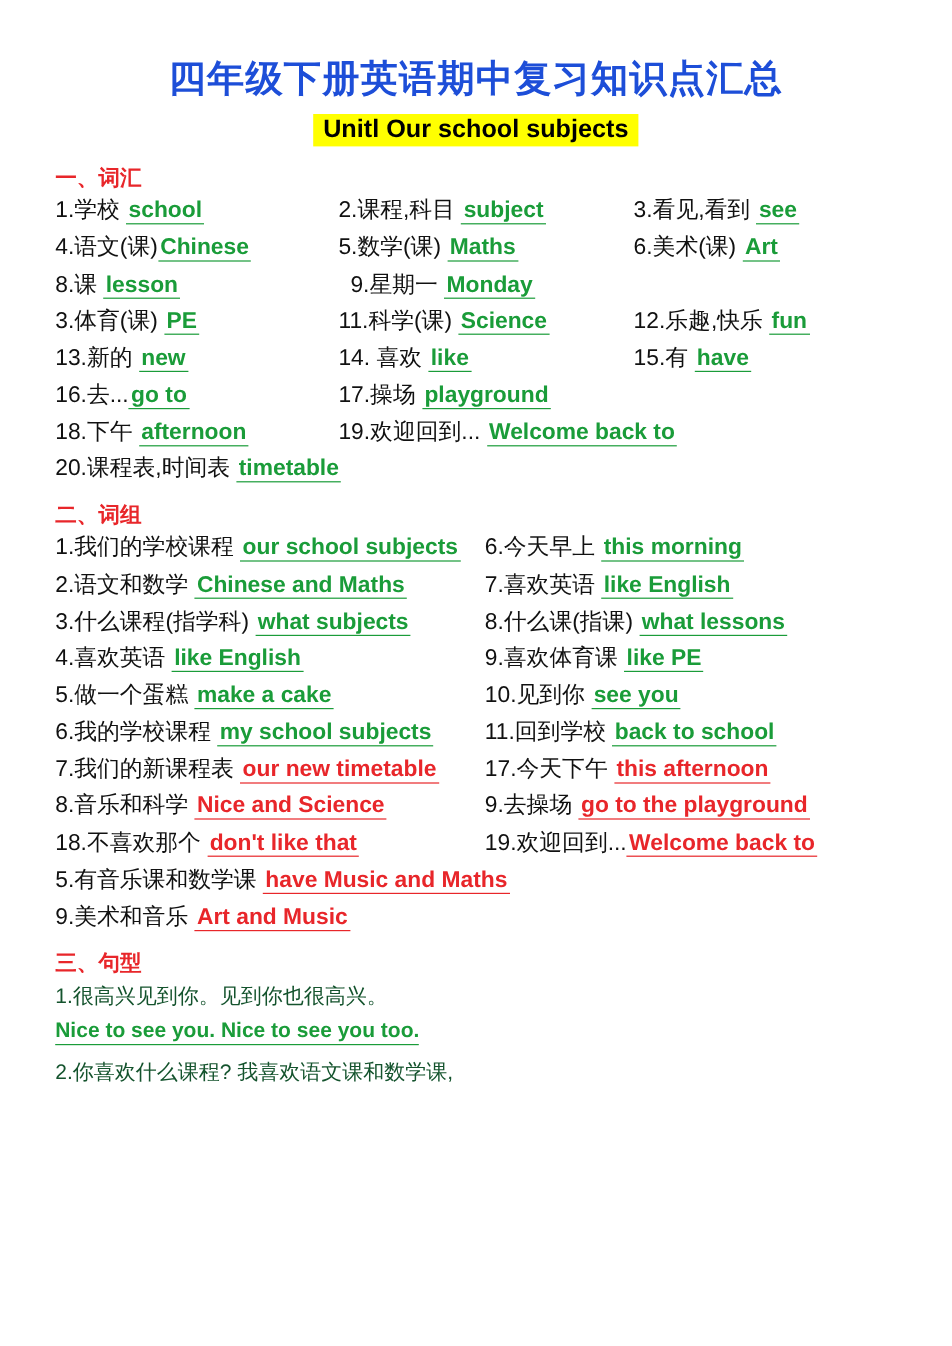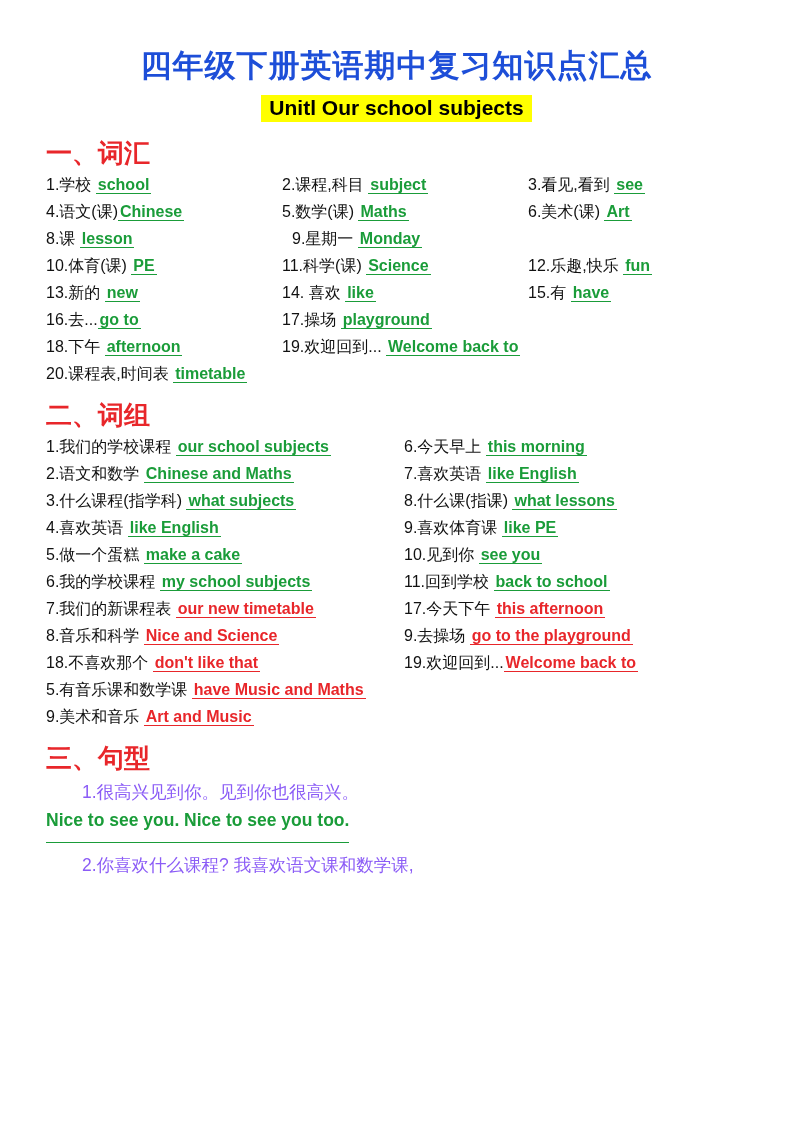--- a/index.html
+++ b/index.html
@@ -38,31 +38,31 @@
     background: #ffff00;
     font-size: 21px;
     font-weight: bold;
     color: #000000;
     padding: 1px 8px 2px 8px;
     text-align: right;
   }
   .section-head {
     color: #e8262a;
     font-weight: bold;
-    font-size: 26px;
+    font-size: 18px;
     margin: 14px 0 4px 46px;
   }
   .rows {
     margin: 0 40px 0 46px;
   }
   .row {
     display: flex;
     align-items: baseline;
     margin-bottom: 7px;
-    font-size: 16px;
+    font-size: 19px;
     line-height: 1.25;
   }
   .cell {
     white-space: nowrap;
   }
   .cell.cn {
     color: #111111;
   }
   .en {
     color: #1a9c39;
@@ -83,30 +83,29 @@
   .c3 { width: 220px; }
   
   .p1 { width: 358px; }
   .p2 { width: 340px; }
   .full { width: 100%; }
   .sentence {
     margin: 0 46px 0 46px;
     font-size: 17.5px;
   }
   .sentence .cn-line {
-    color: #8b5cf6;
+    color: #14532d;
     margin-bottom: 6px;
-    margin-left: 36px;
   }
   .sentence .en-line {
     color: #1a9c39;
     font-weight: bold;
     border-bottom: 1.6px solid #1a9c39;
     display: inline-block;
-    padding-bottom: 11px;
+    padding-bottom: 1px;
     margin-bottom: 10px;
   }
 </style>
 </head>
 <body>
 
 <div class="page">
 
   <div class="title">四年级下册英语期中复习知识点汇总</div>
 
@@ -129,21 +128,21 @@
       <div class="cell cn c2"><span>5.数学(课)</span> <span class="en">Maths</span></div>
       <div class="cell cn c3"><span>6.美术(课)</span> <span class="en">Art</span></div>
     </div>
 
     <div class="row">
       <div class="cell cn c2"><span>8.课</span> <span class="en">lesson</span></div>
       <div class="cell cn c3"><span>9.星期一</span> <span class="en">Monday</span></div>
     </div>
 
     <div class="row">
-      <div class="cell cn c1"><span>10.体育(课)</span> <span class="en">PE</span></div>
+      <div class="cell cn c1"><span>3.体育(课)</span> <span class="en">PE</span></div>
       <div class="cell cn c2"><span>11.科学(课)</span> <span class="en">Science</span></div>
       <div class="cell cn c3"><span>12.乐趣,快乐</span> <span class="en">fun</span></div>
     </div>
 
     <div class="row">
       <div class="cell cn c1"><span>13.新的</span> <span class="en">new</span></div>
       <div class="cell cn c2"><span>14. 喜欢</span> <span class="en">like</span></div>
       <div class="cell cn c3"><span>15.有</span> <span class="en">have</span></div>
     </div>
 

